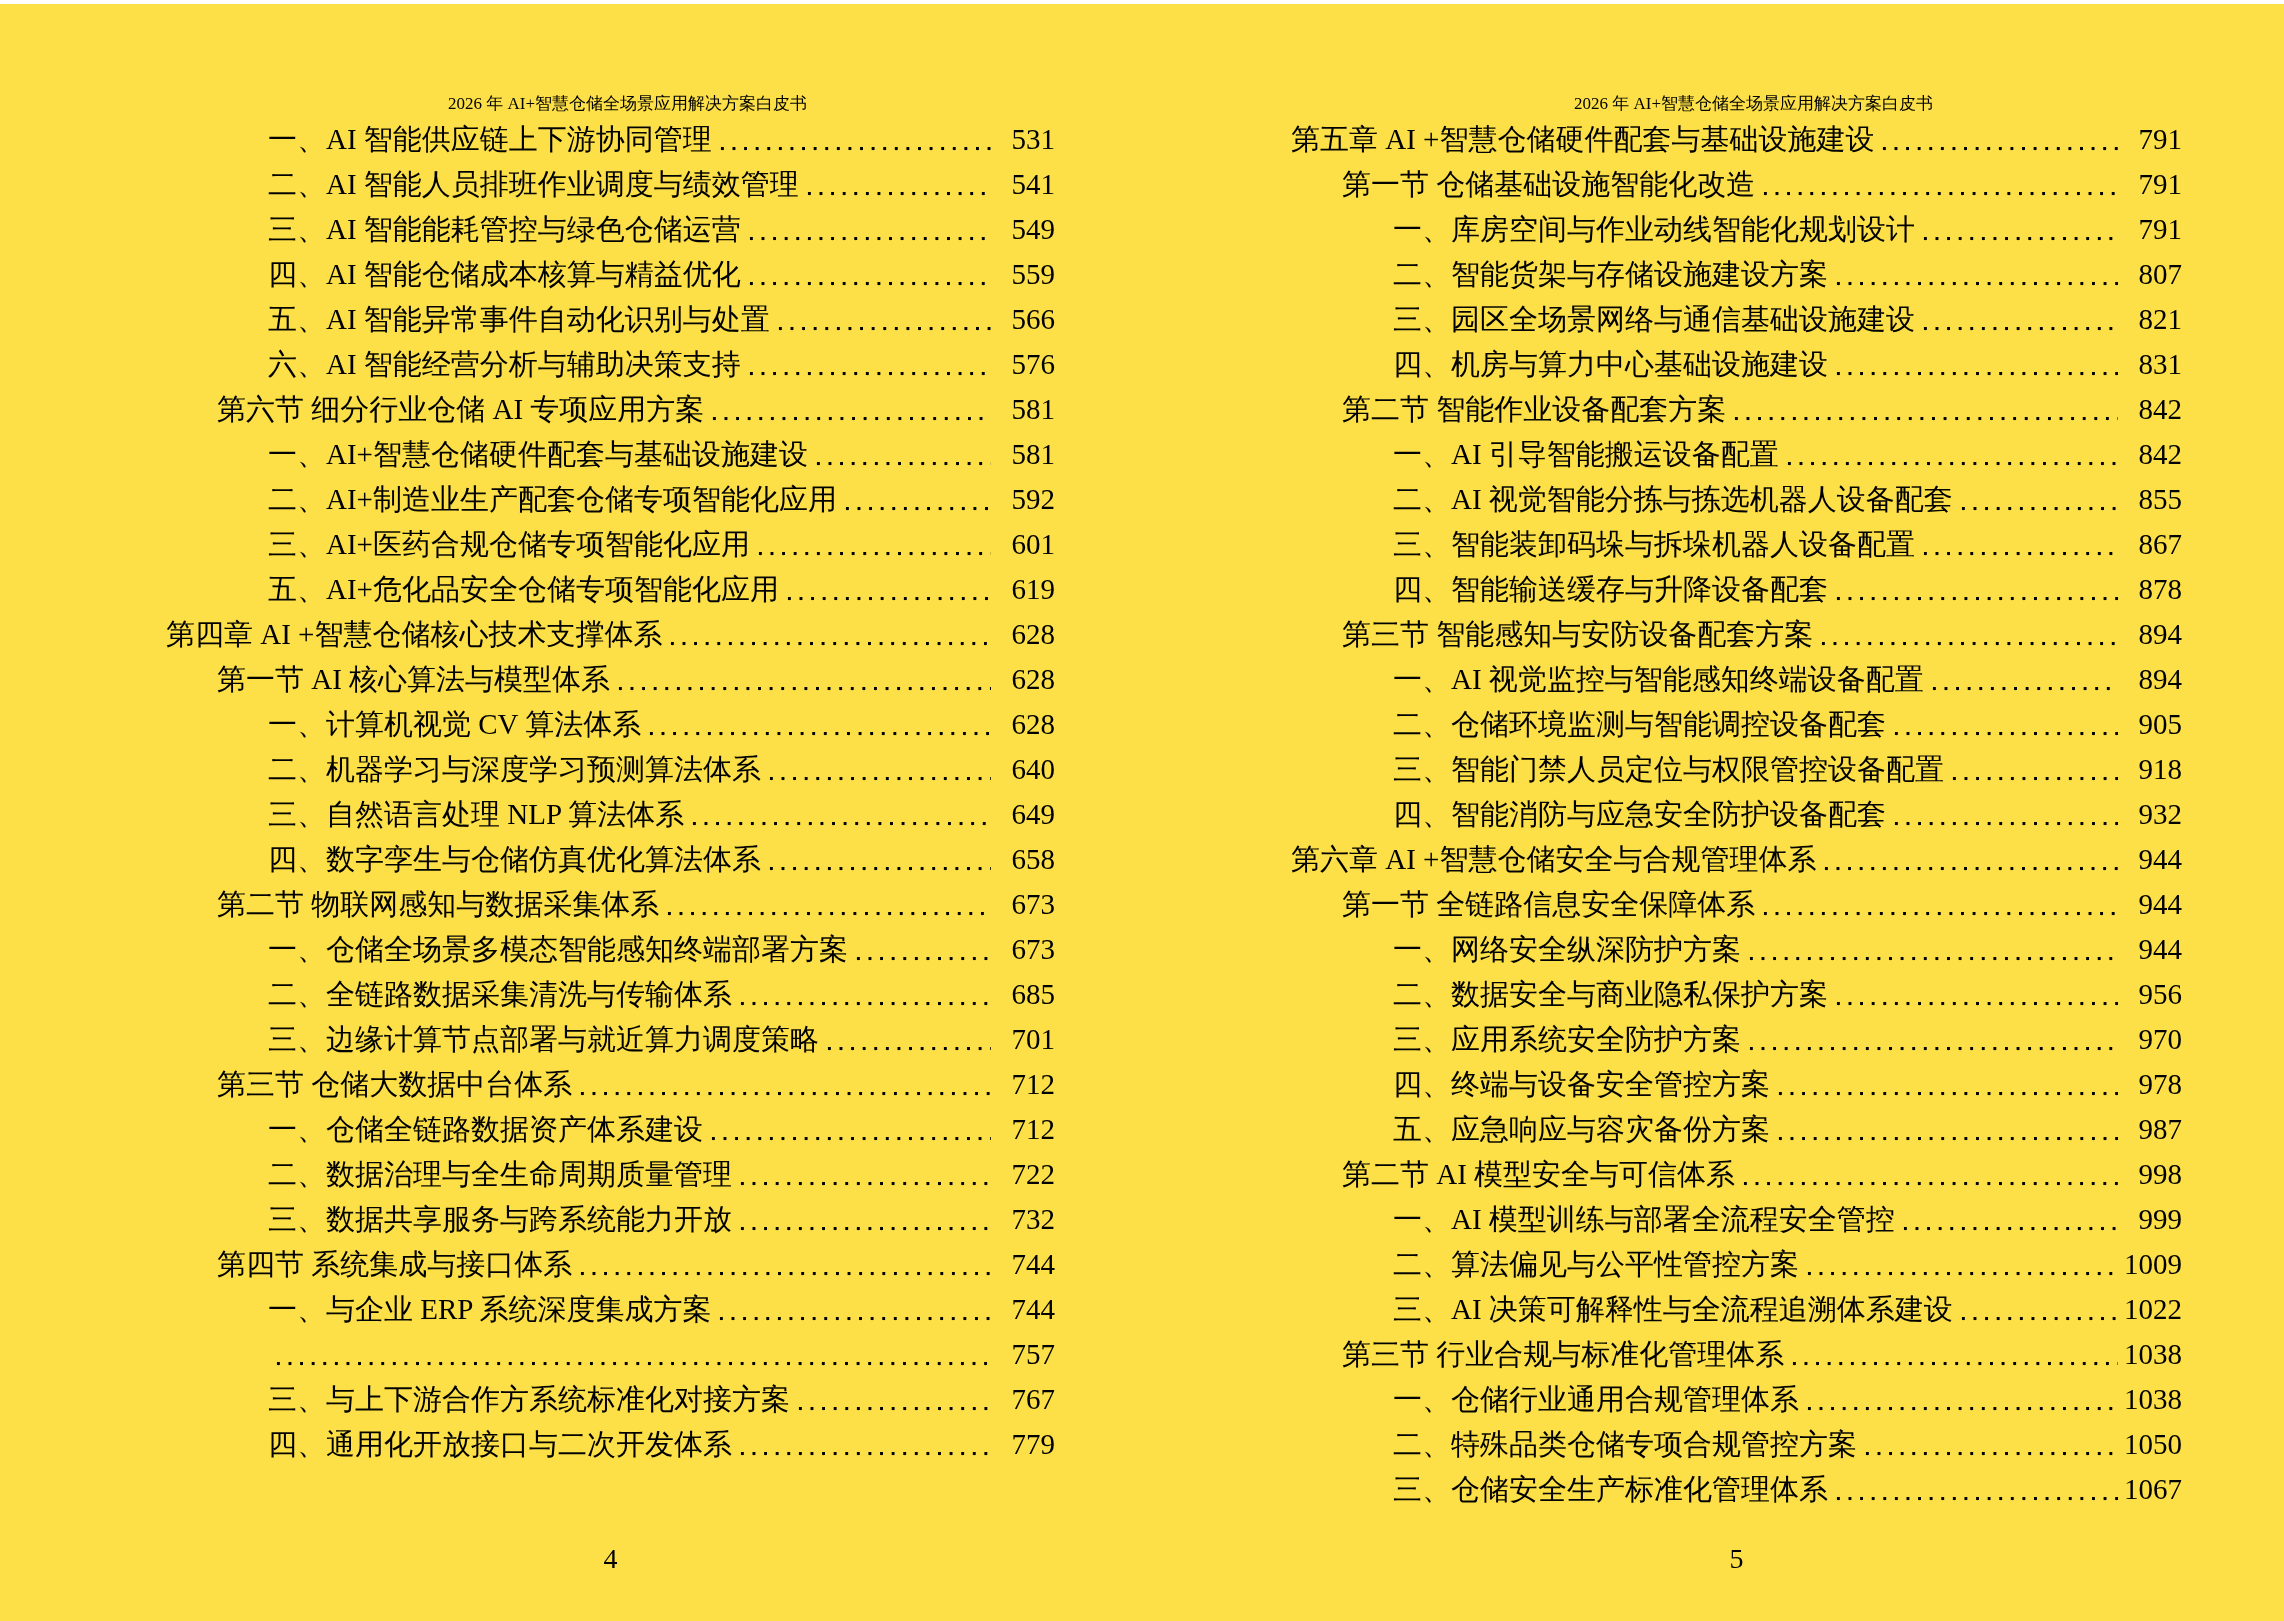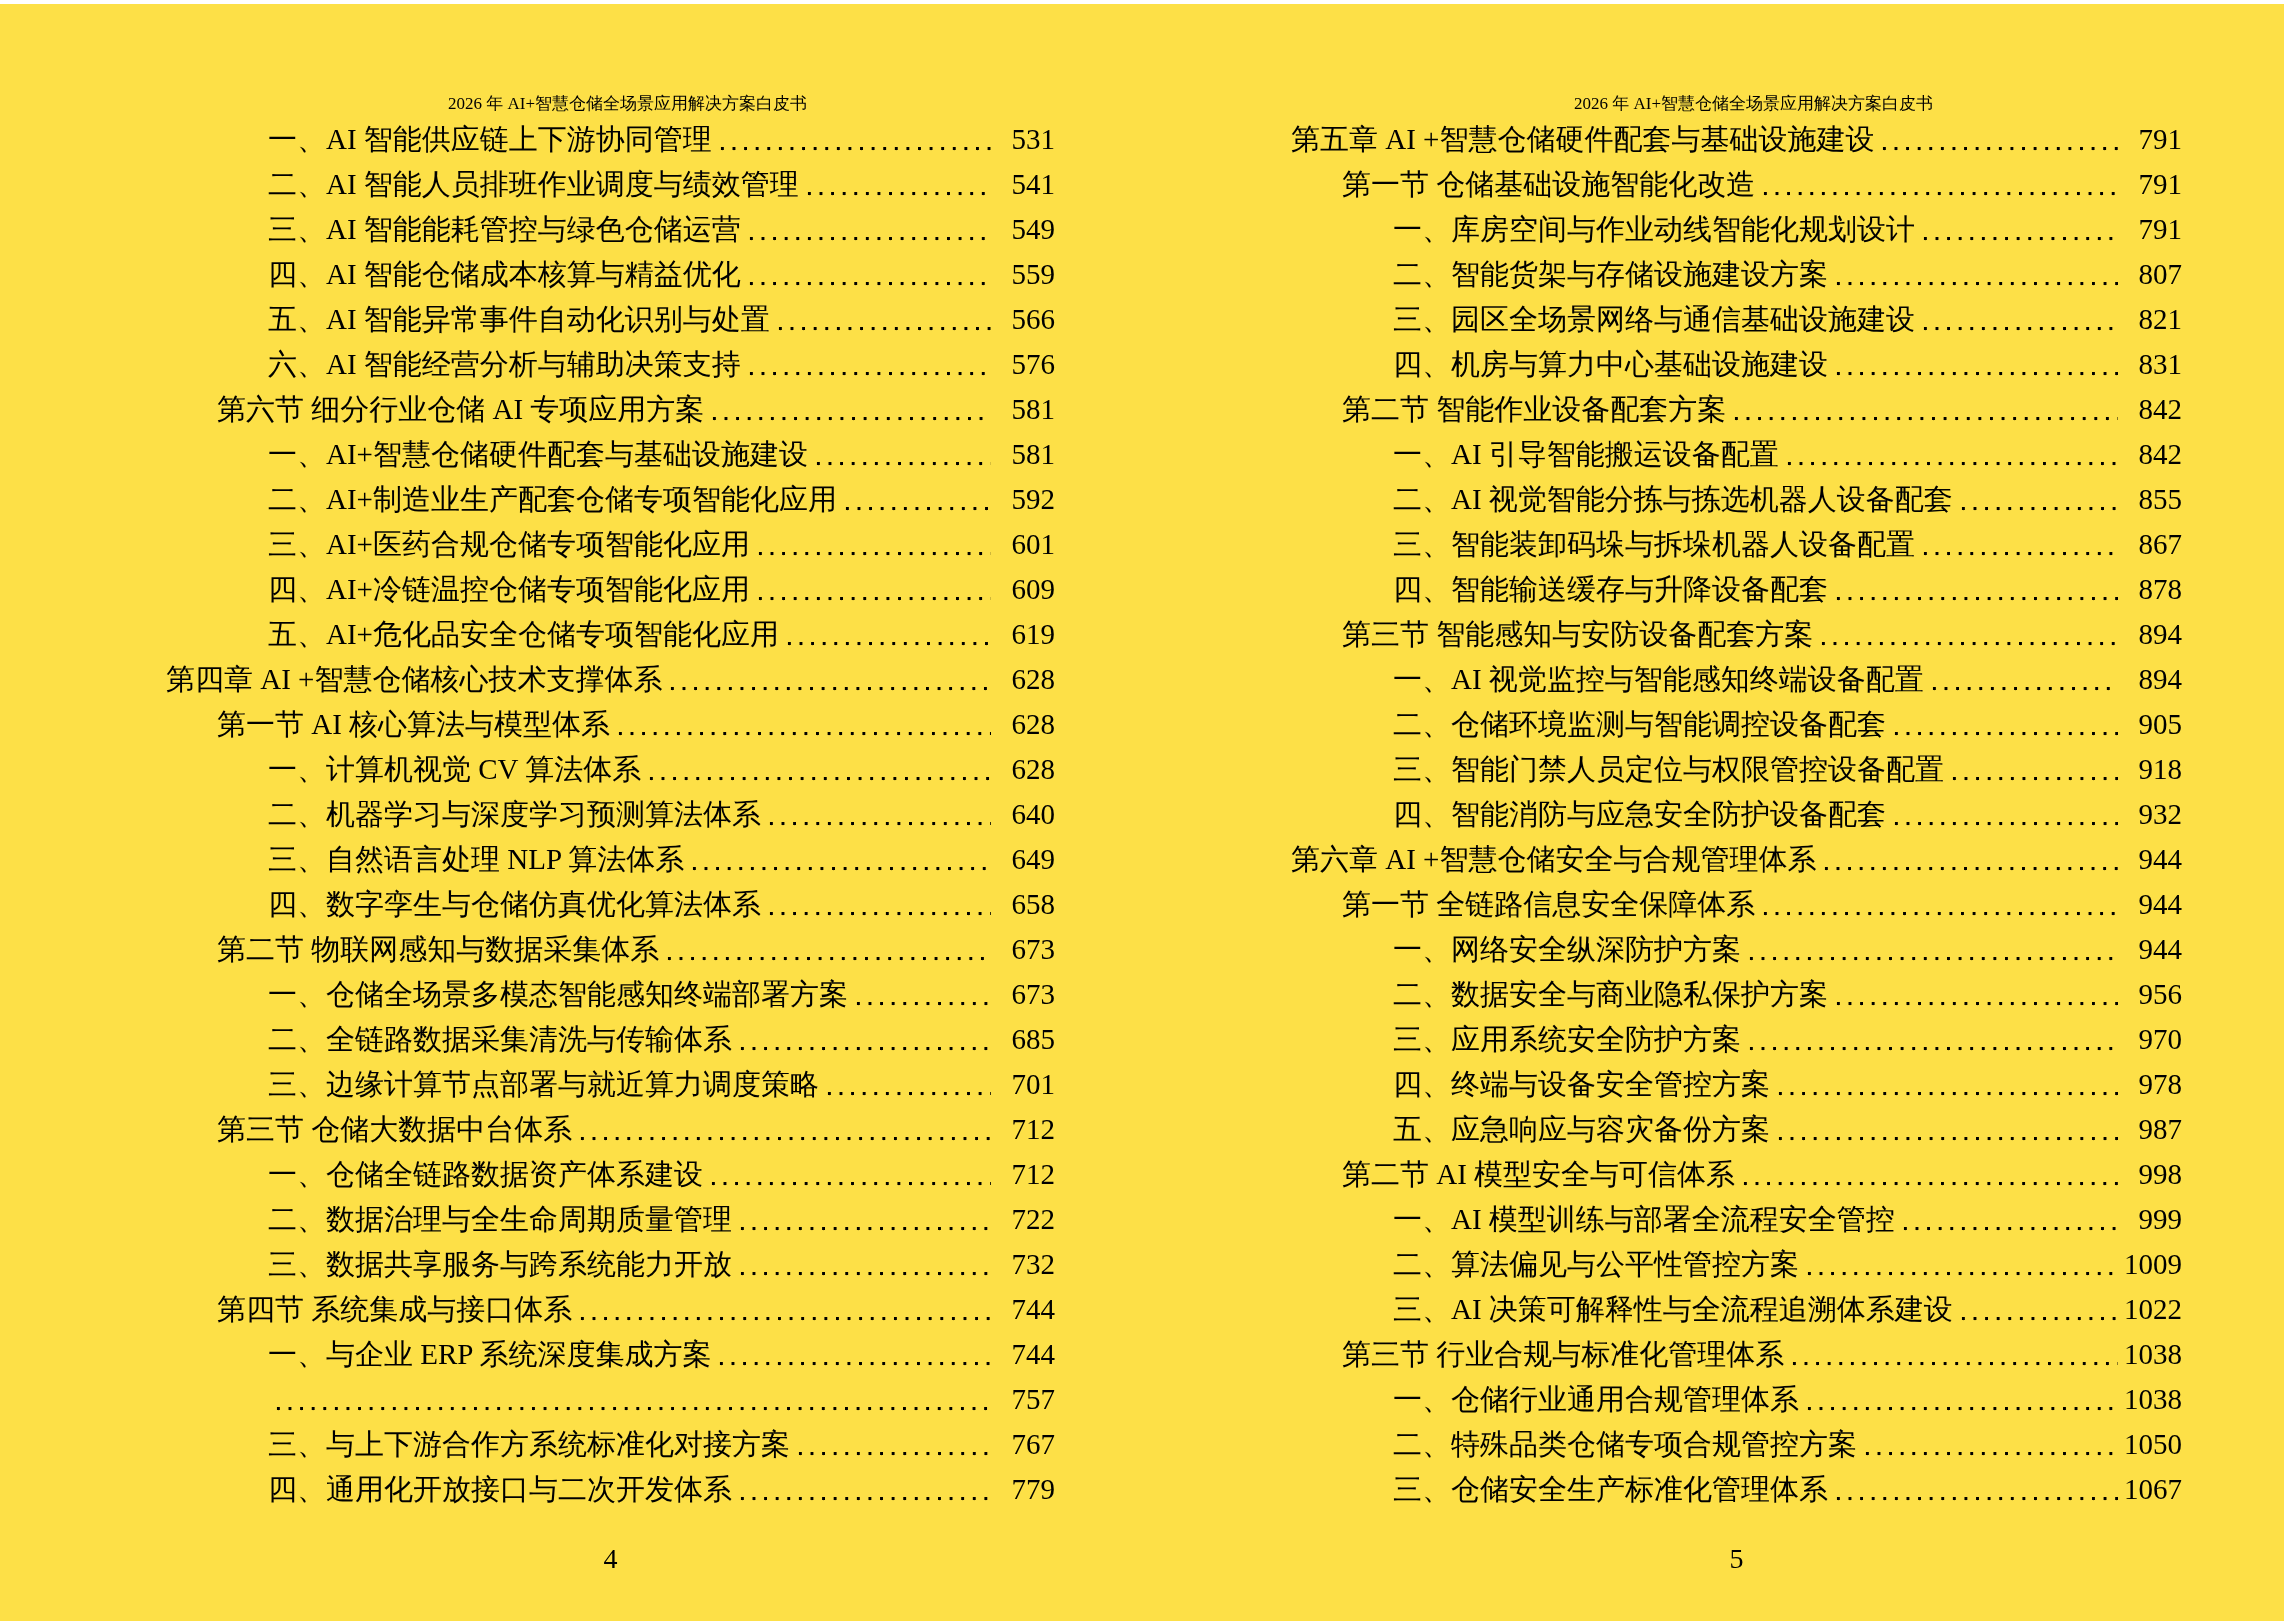--- a/index.html
+++ b/index.html
@@ -113,25 +113,20 @@
             <span class="t">二、AI+制造业生产配套仓储专项智能化应用</span>
             <span class="leader"></span>
             <span class="num">592</span>
           </div>
           <div class="row lvl2">
             <span class="t">三、AI+医药合规仓储专项智能化应用</span>
             <span class="leader"></span>
             <span class="num">601</span>
           </div>
           <div class="row lvl2">
-            <span class="t">四、AI+冷链温控仓储专项智能化应用</span>
-            <span class="leader"></span>
-            <span class="num">609</span>
-          </div>
-          <div class="row lvl2">
             <span class="t">五、AI+危化品安全仓储专项智能化应用</span>
             <span class="leader"></span>
             <span class="num">619</span>
           </div>
           <div class="row lvl0">
             <span class="t">第四章 AI +智慧仓储核心技术支撑体系</span>
             <span class="leader"></span>
             <span class="num">628</span>
           </div>
           <div class="row lvl1">

